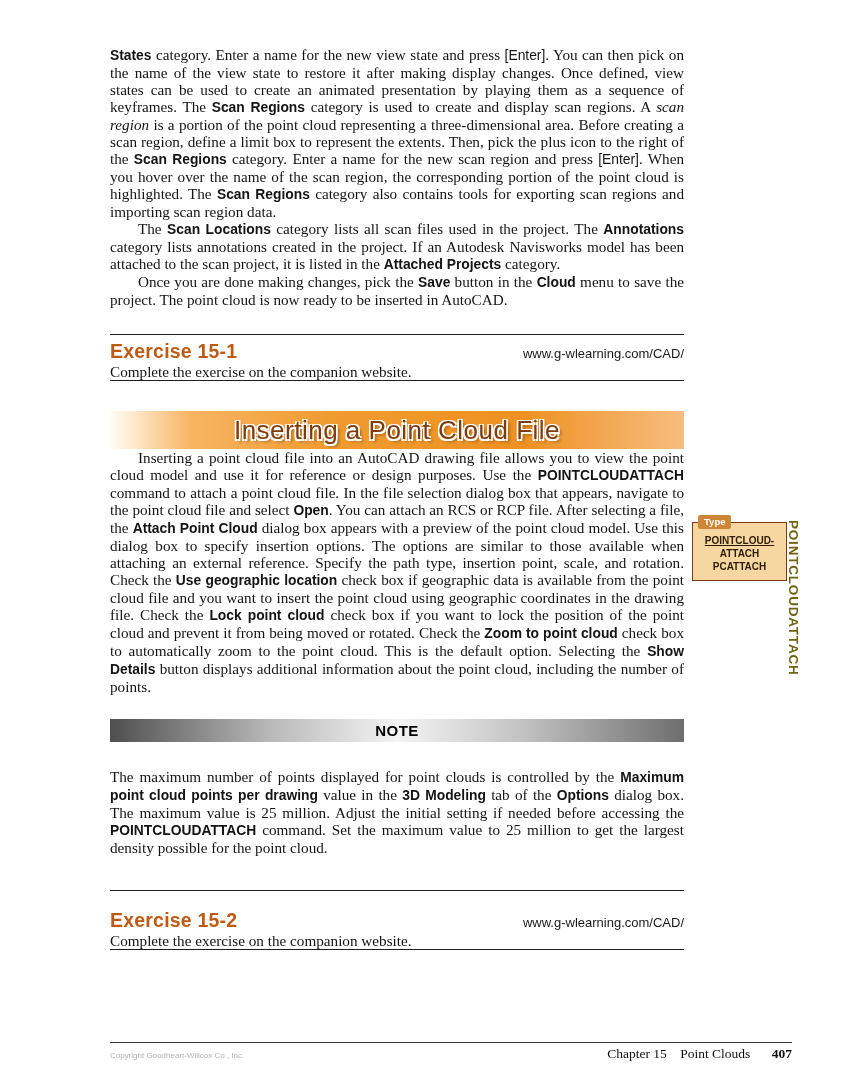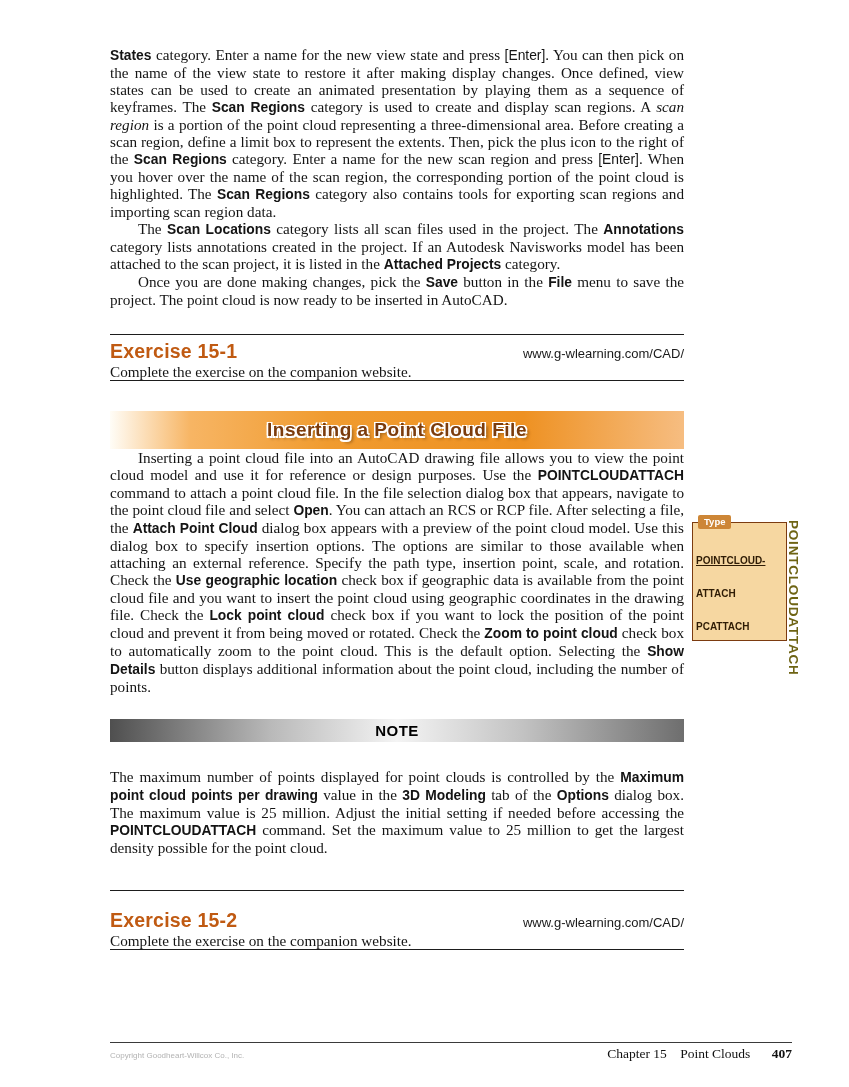--- a/index.html
+++ b/index.html
@@ -28,21 +28,21 @@
   .ex-url { font-family:"Liberation Sans", sans-serif; font-size:13px; color:#1a1a1a; }
   .ex-body { margin:5px 0 10px; }
   .exercise.spaced .ex-head { margin-top:18px; }
 
   .heading-bar {
     margin-top:30px; height:38px;
     display:flex; align-items:center; justify-content:center;
     background:linear-gradient(90deg,#fffdf7 0%, #f7b564 14%, #f09b2f 38%, #ee9122 72%, #f6bd81 100%);
   }
   .heading-text {
-    font-family:"Liberation Sans", sans-serif; font-weight:bold; font-size:19px;
+    font-family:"Liberation Sans", sans-serif; font-weight:normal; font-size:26px;
     color:#7c3c0c; letter-spacing:0.5px;
     text-shadow:-1.5px -1.5px 0 #fff, 1.5px -1.5px 0 #fff, -1.5px 1.5px 0 #fff, 1.5px 1.5px 0 #fff, 3px 3px 3px rgba(60,30,0,0.45);
   }
 
   .section-body { margin-top:17px; }
 
   .note-block { margin-top:24px; }
   .note-bar {
     height:23px; display:flex; align-items:center; justify-content:center;
     background:linear-gradient(90deg,#4f4f4f 0%, #b9b9b9 28%, #f4f4f4 50%, #c2c2c2 72%, #6e6e6e 100%);
@@ -58,21 +58,21 @@
     padding:11px 3px 7px;
   }
   .type-label {
     position:absolute; top:-8px; left:5px;
     background:#cd8636; color:#ffffff;
     font-family:"Liberation Sans", sans-serif; font-weight:bold; font-size:9.5px;
     padding:1px 6px 2px; border-radius:2px;
   }
   .cmd-line {
     font-family:"Liberation Sans", sans-serif; font-weight:bold; font-size:10px;
-    line-height:13px; text-align:left; color:#2f1c05;margin-top:20px;
+    line-height:13px; text-align:center; color:#2f1c05;
   }
   .cmd-line.u { text-decoration:underline; }
 
   .margin-tab {
     position:absolute; left:786px; top:520px;
     writing-mode:vertical-rl; text-orientation:mixed;
     font-family:"Liberation Sans", sans-serif; font-weight:bold; font-size:13.5px;
     letter-spacing:0.8px; color:#6e6414; white-space:nowrap;
   }
 
@@ -87,21 +87,21 @@
 </style>
 </head>
 <body>
 
 <div class="page">
 
   <div class="content">
 
     <p class="body"><span class="b">States</span><span> category. Enter a name for the new view state and press </span><span class="k">[Enter]</span><span>. You can then pick on the name of the view state to restore it after making display changes. Once defined, view states can be used to create an animated presentation by playing them as a sequence of keyframes. The </span><span class="b">Scan Regions</span><span> category is used to create and display scan regions. A </span><span class="i">scan region</span><span> is a portion of the point cloud representing a three-dimensional area. Before creating a scan region, define a limit box to represent the extents. Then, pick the plus icon to the right of the </span><span class="b">Scan Regions</span><span> category. Enter a name for the new scan region and press </span><span class="k">[Enter]</span><span>. When you hover over the name of the scan region, the corresponding portion of the point cloud is highlighted. The </span><span class="b">Scan Regions</span><span> category also contains tools for exporting scan regions and importing scan region data.</span></p>
     <p class="body indent"><span>The </span><span class="b">Scan Locations</span><span> category lists all scan files used in the project. The </span><span class="b">Annotations</span><span> category lists annotations created in the project. If an Autodesk Navisworks model has been attached to the scan project, it is listed in the </span><span class="b">Attached Projects</span><span> category.</span></p>
-    <p class="body indent"><span>Once you are done making changes, pick the </span><span class="b">Save</span><span> button in the </span><span class="b">File</span><span> menu to save the project. The point cloud is now ready to be inserted in AutoCAD.</span></p>
+    <p class="body indent"><span>Once you are done making changes, pick the </span><span class="b">Save</span><span> button in the </span><span class="b">Cloud</span><span> menu to save the project. The point cloud is now ready to be inserted in AutoCAD.</span></p>
 
     <div class="exercise">
       <hr class="rule">
       <div class="ex-head">
         <span class="ex-title">Exercise 15-1</span>
         <span class="ex-url">www.g-wlearning.com/CAD/</span>
       </div>
       <p class="body ex-body">Complete the exercise on the companion website.</p>
       <hr class="rule">
     </div>

